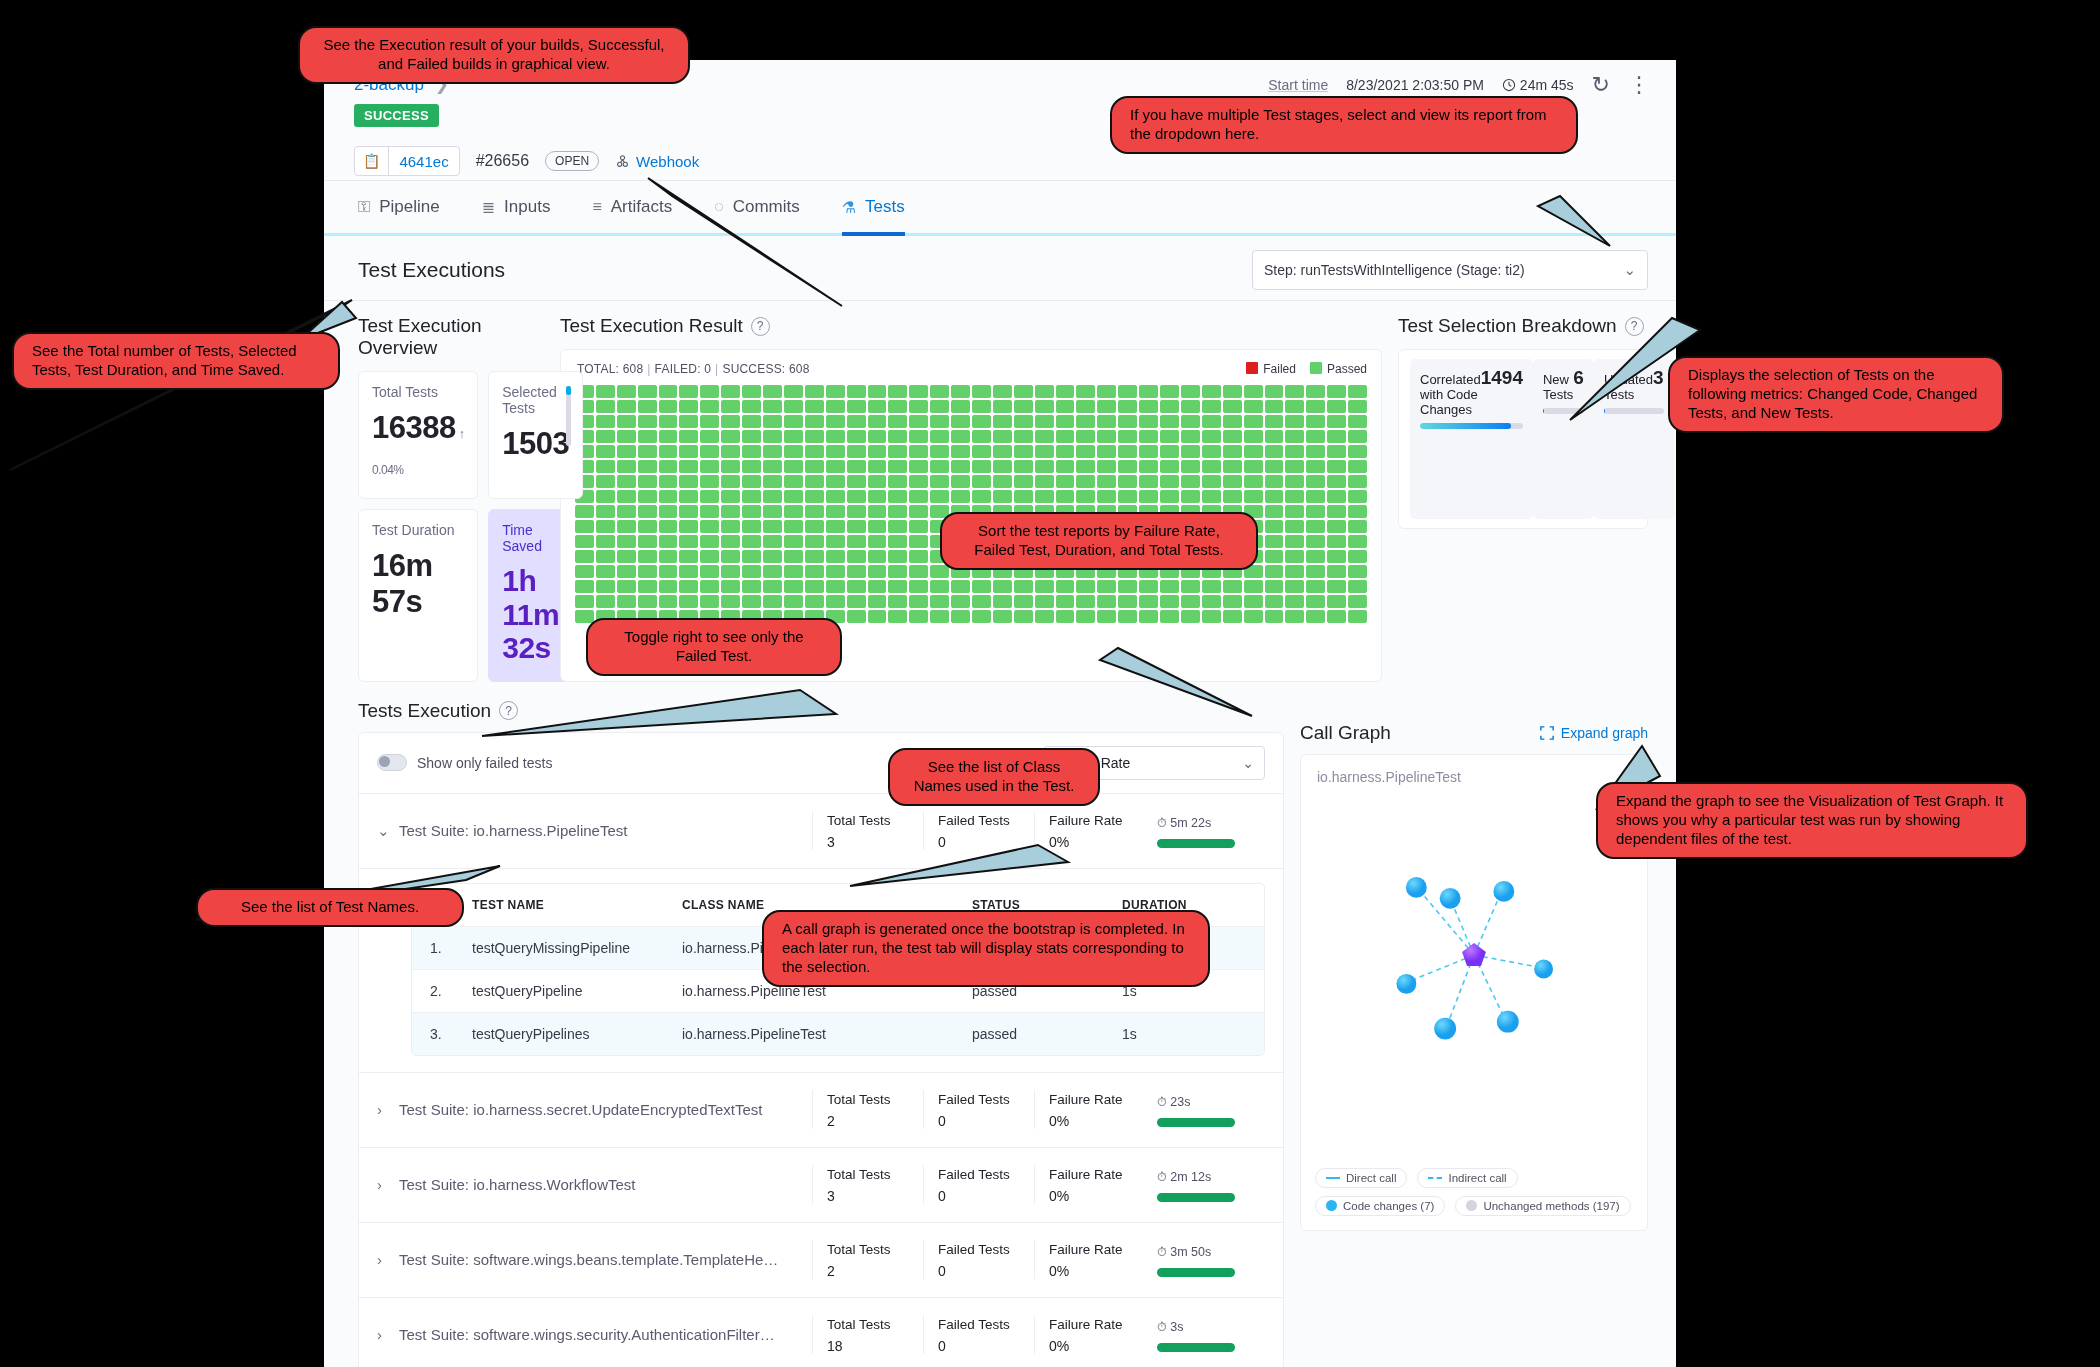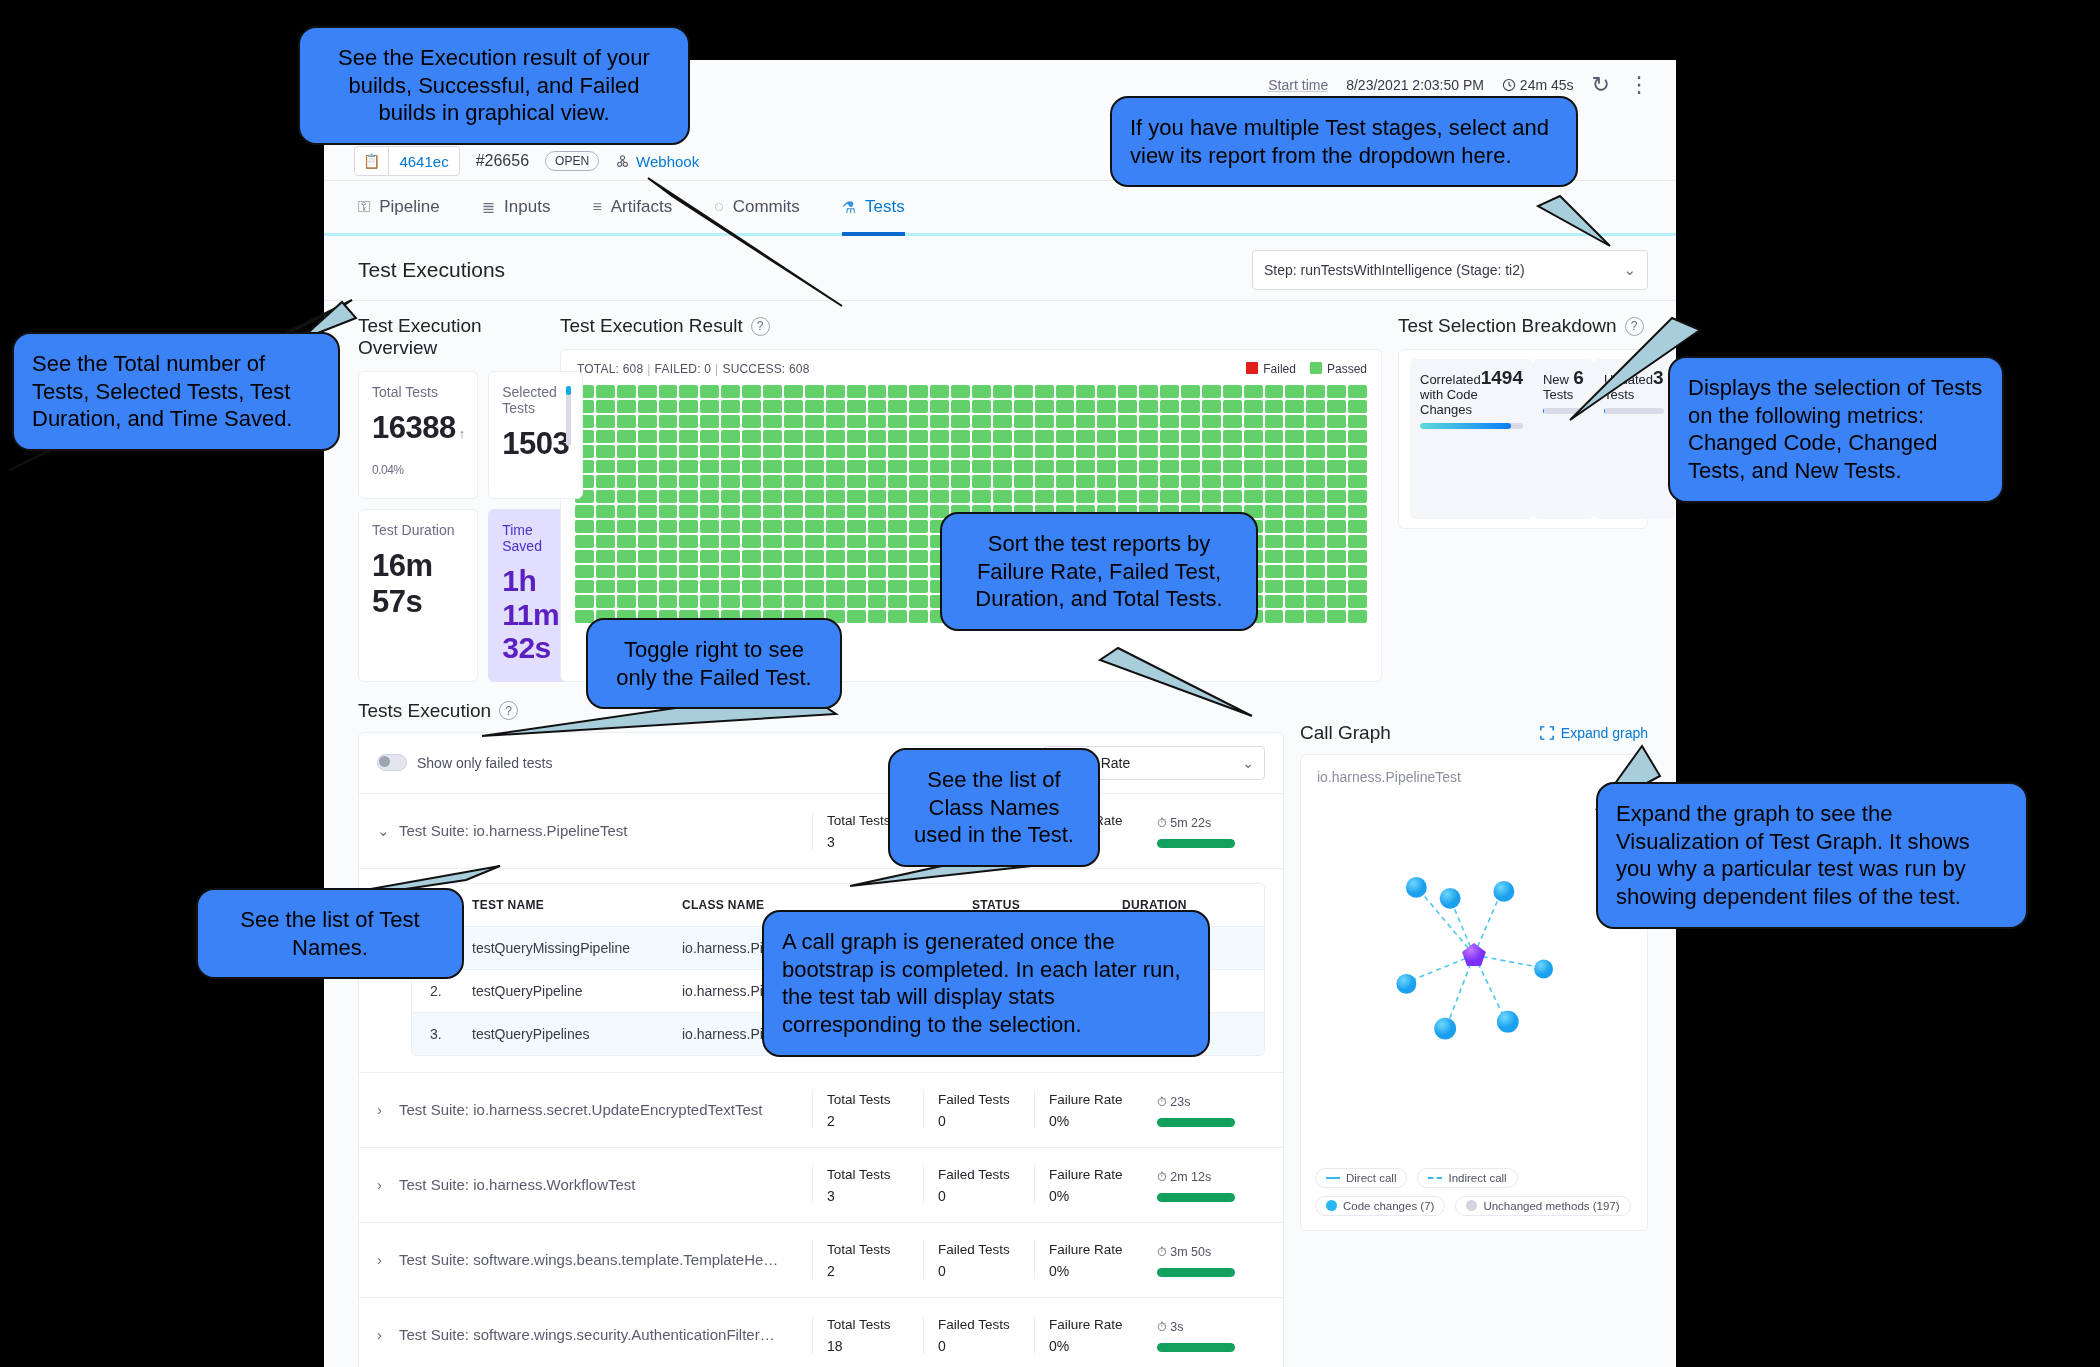--- a/index.html
+++ b/index.html
@@ -137,22 +137,22 @@
   .cgleg .r{display:flex;gap:10px;}
   .chip{border:1px solid #e8e8ee;border-radius:12px;padding:3px 10px;font-size:11.5px;color:#4f5162;
         display:flex;align-items:center;gap:6px;background:#fff;}
   .dot{width:11px;height:11px;border-radius:50%;display:inline-block;}
   .ln{width:14px;height:0;border-top:2px solid #33b8e8;display:inline-block;}
   .lnd{width:14px;height:0;border-top:2px dashed #33b8e8;display:inline-block;}
 
   .botrow{display:flex;gap:16px;padding:0 28px 0 34px;}
 
   
-  .co{position:absolute;background:#3b82f6;border:2px solid #111;border-radius:18px;
-      color:#000;font-size:22px;line-height:1.26;padding:16px 18px;box-sizing:border-box;z-index:40;}
+  .co{position:absolute;background:#ef4444;border:2px solid #111;border-radius:18px;
+      color:#000;font-size:15px;line-height:1.26;padding:8px 18px;box-sizing:border-box;z-index:40;}
   .co.center{text-align:center;}
   .tail{position:absolute;z-index:39;}
 </style>
 </head>
 <body>
 
 <div id="app">
 
   <div class="hdr">
     <div class="crumbs">

